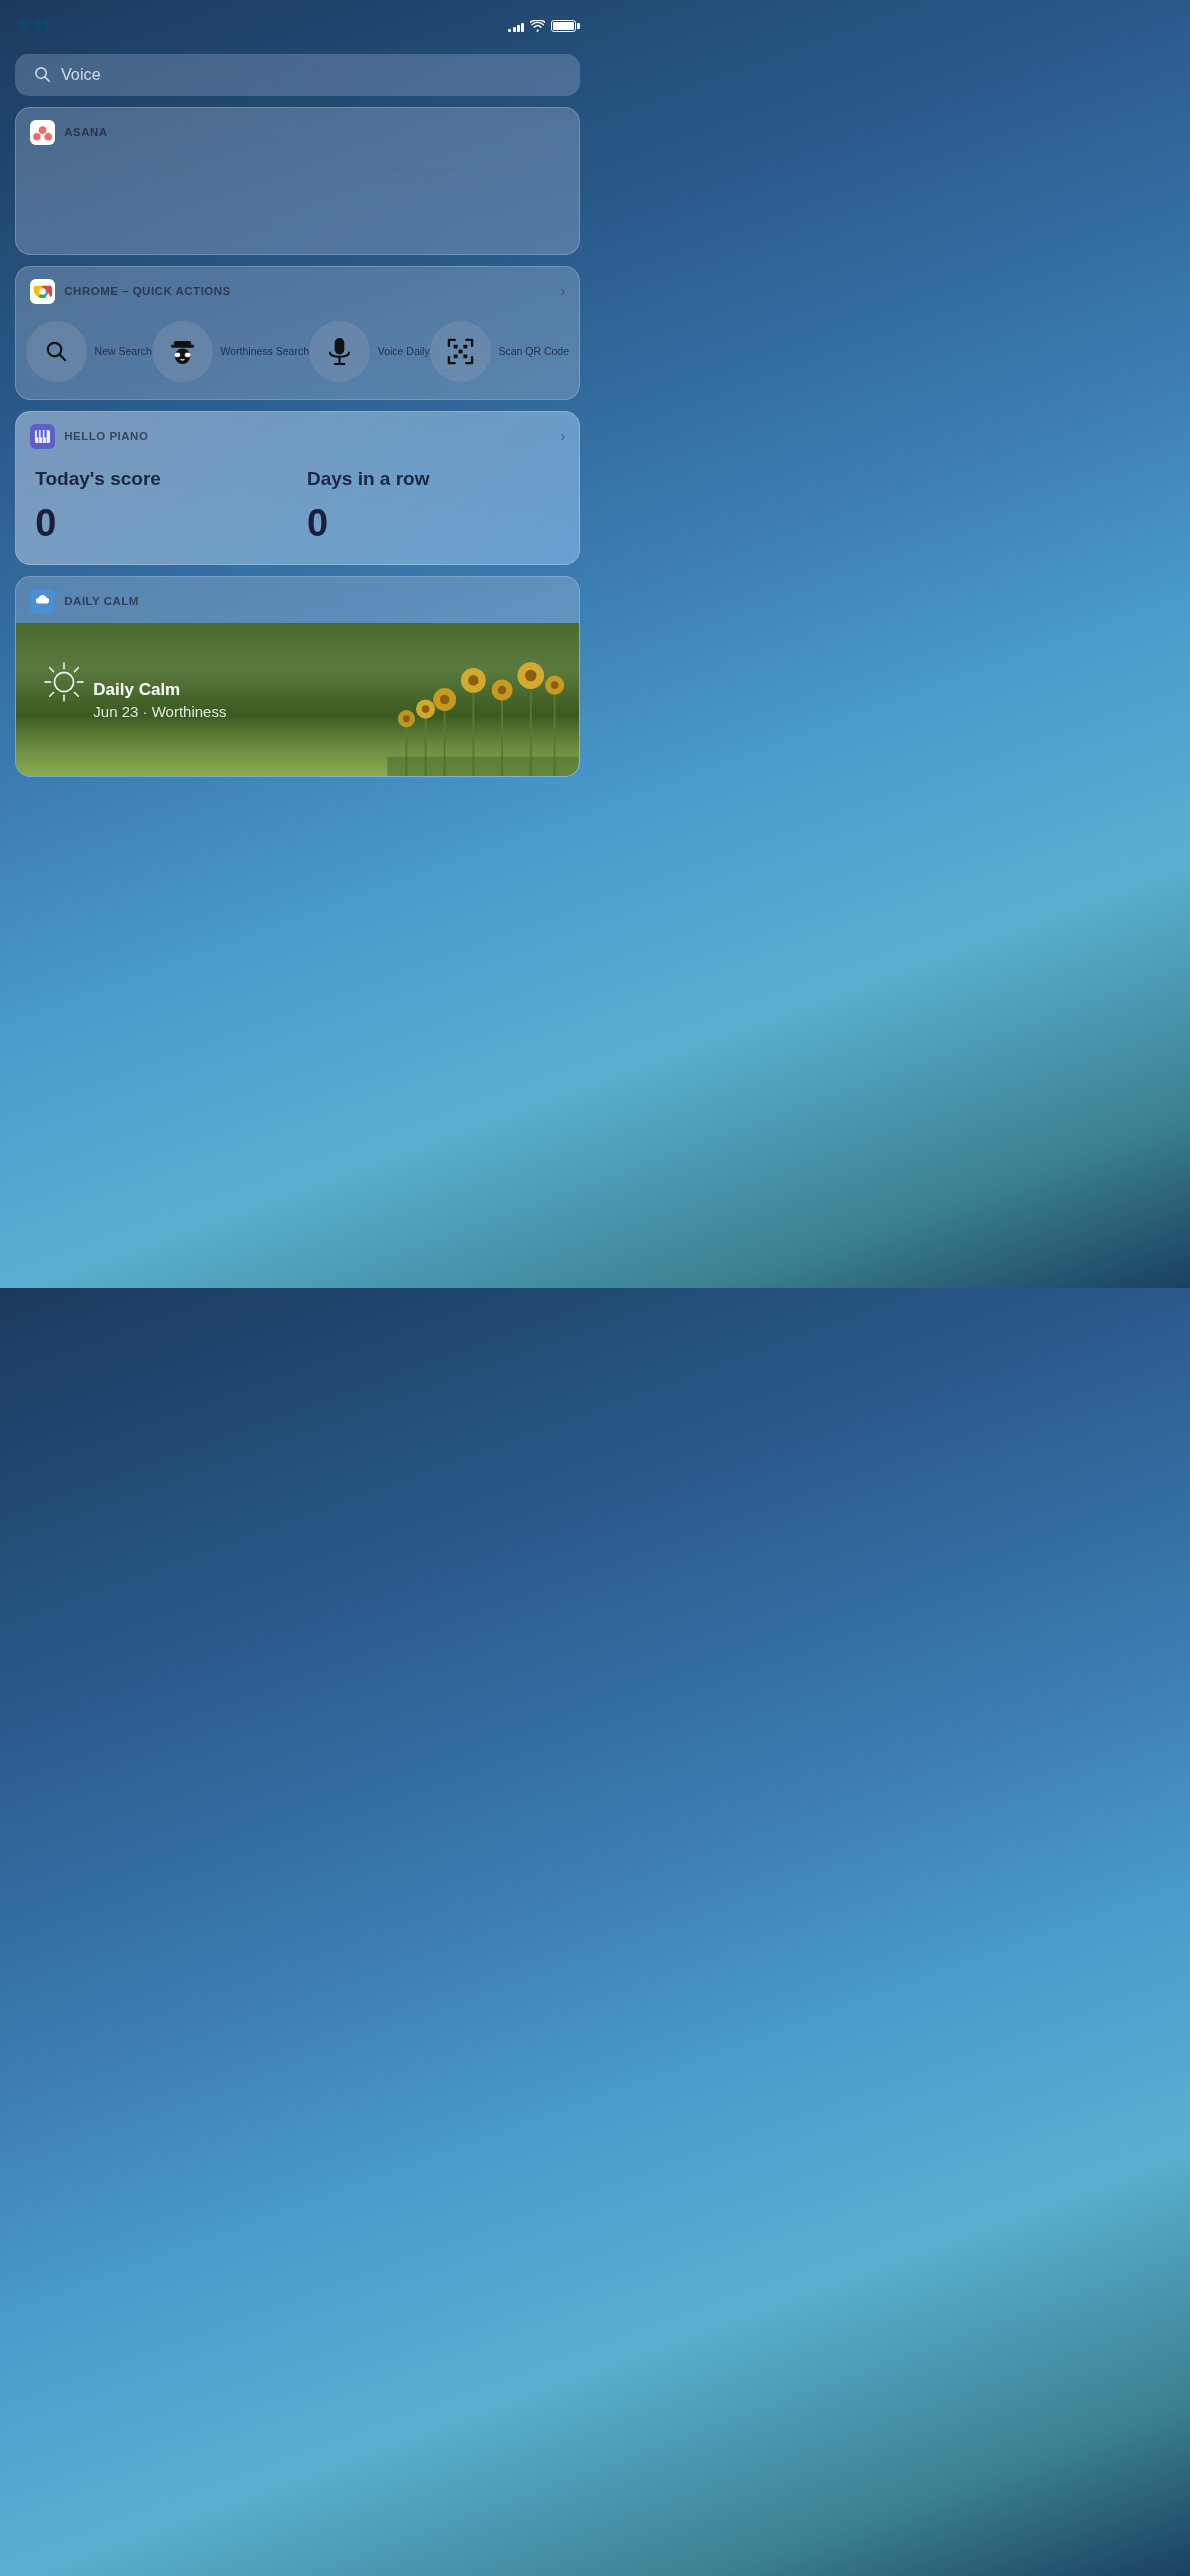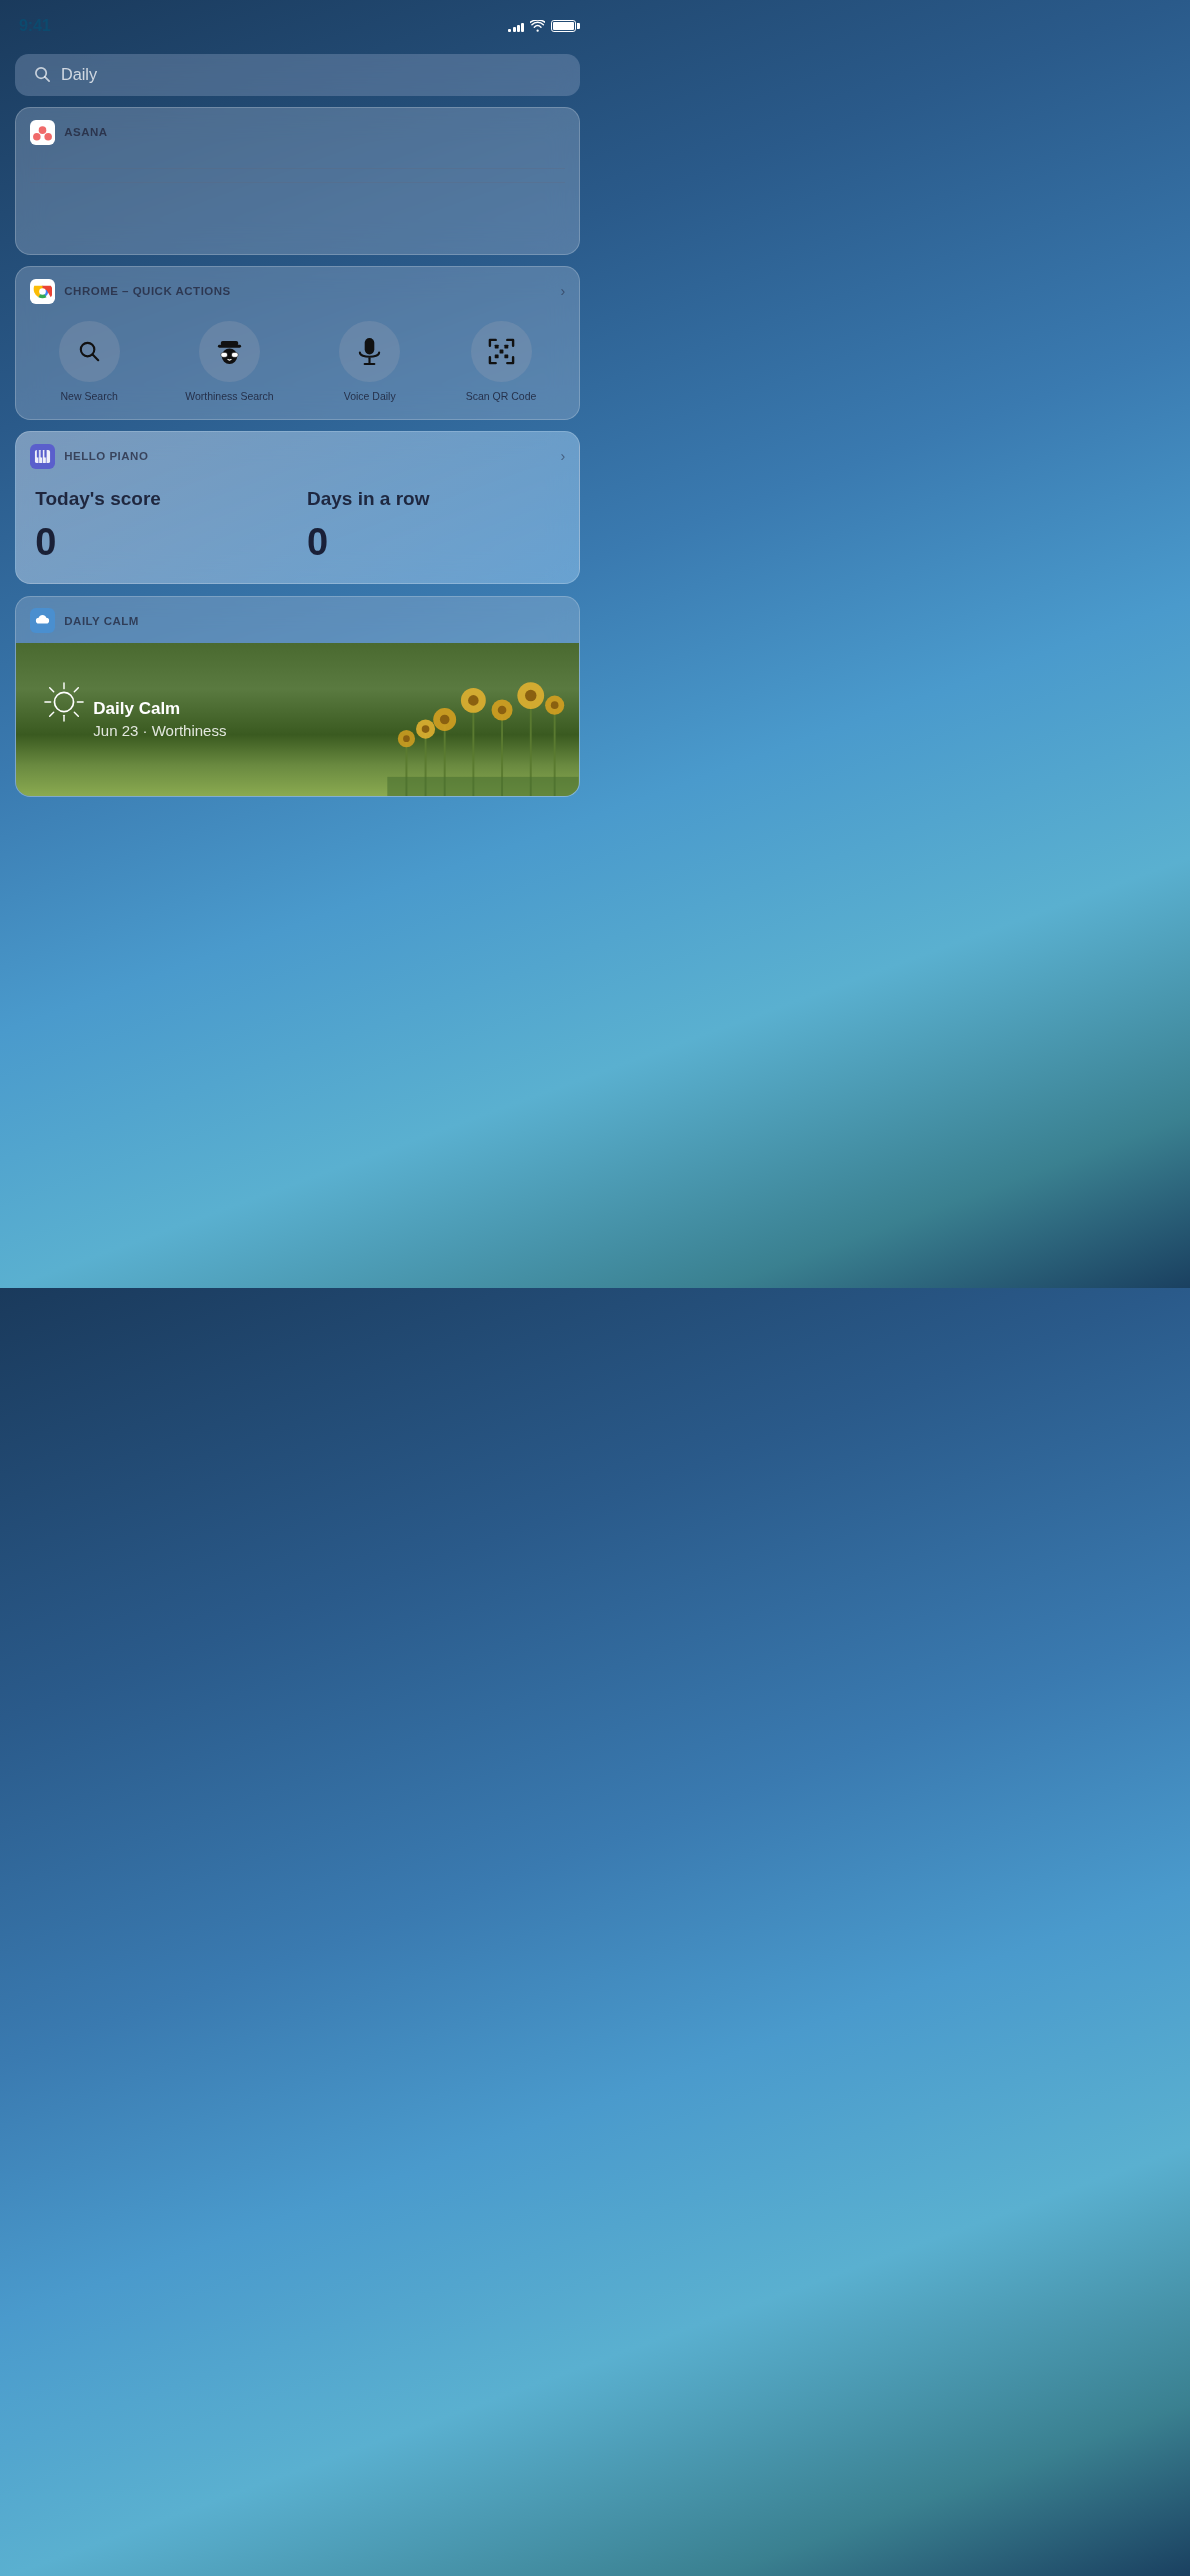--- a/index.html
+++ b/index.html
@@ -162,21 +162,21 @@
     .chrome-icon {
       background: white;
     }
     .chrome-actions {
       display: flex;
       justify-content: space-around;
       padding: 7.7px 9.6px 17px 9.6px;
     }
     .chrome-action-item {
       display: flex;
-      flex-direction: column;
+      flex-direction: row;
       align-items: center;
       gap: 7.7px;
       cursor: pointer;
     }
     .chrome-action-circle {
       width: 61px;
       height: 61px;
       border-radius: 50%;
       background: rgba(150,160,180,0.3);
       display: flex;
@@ -288,21 +288,21 @@
   </div>
 </div>
 
 <div class="main-content">
 
   <div class="search-bar-container">
     <svg width="17" height="17" viewBox="0 0 18 18" fill="none">
       <circle cx="7.5" cy="7.5" r="5.5" stroke="rgba(255,255,255,0.7)" stroke-width="1.8"></circle>
       <line x1="11.5" y1="11.5" x2="16" y2="16" stroke="rgba(255,255,255,0.7)" stroke-width="1.8" stroke-linecap="round"></line>
     </svg>
-    <span class="search-bar-text">Daily</span>
+    <span class="search-bar-text">Voice</span>
   </div>
 
   <div class="widget-card">
     <div class="widget-header">
       <div class="widget-header-left">
         <div class="widget-app-icon asana-icon">
 
           <svg width="19" height="17" viewBox="0 0 20 18" fill="none">
             <circle cx="10" cy="6.5" r="4" fill="#F06A6A"></circle>
             <circle cx="4" cy="13.5" r="4" fill="#F06A6A"></circle>

